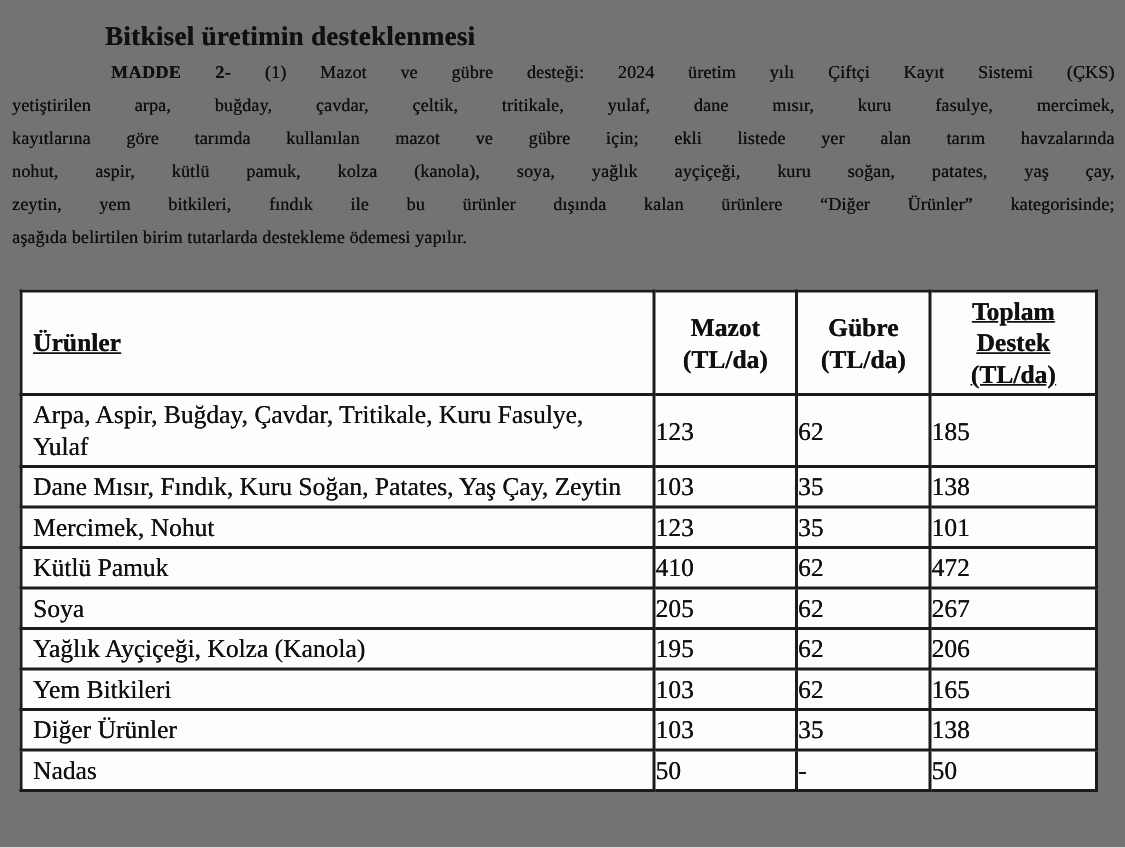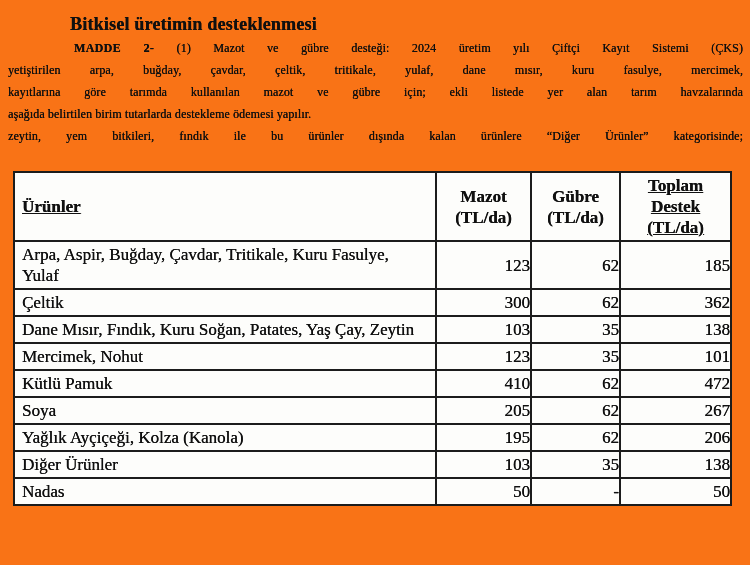--- a/index.html
+++ b/index.html
@@ -4,21 +4,21 @@
 <style>
   * { margin:0; padding:0; box-sizing:border-box; }
   html,body { width:750px; height:565px; }
   body {
     background:#ffffff;
     font-family:"Liberation Serif","DejaVu Serif",serif;
     color:#101010;
   }
   .page {
     width:750px; height:565px;
-    background:#f97316;
+    background:#737373;
     padding:13px 7px 16px 8px;
     overflow:hidden;
     text-shadow:0.2px 0 0 currentColor; 
   }
   .doc-title {
     font-size:18px; line-height:23px; font-weight:700;
     margin-left:62px; letter-spacing:0.2px;
   }
   .para { margin-top:1px; font-size:12px; letter-spacing:0.1px; }
   .pline {
@@ -38,36 +38,37 @@
     margin:24px 0 0 5px;
     background:#fdfdfb;
   }
   table.support, th, td { border:2px solid #1c1c1c; }
   th, td { font-size:17px; line-height:21px; vertical-align:middle; overflow:hidden; }
   thead tr { height:68px; }
   th { font-weight:700; text-align:center; padding:2px; }
   th.h-prod { text-align:left; padding-left:7px;text-decoration:underline; }
   th.h-toplam { padding:2px 16px;text-decoration:underline; }
   td.c-prod { text-align:left; padding:2px 18px 2px 7px; }
-  td.c-num  { text-align:right; padding:2px 0; }
+  td.c-num  { text-align:left; padding:2px 0; }
   tbody tr { min-height:24px; }
 </style>
 </head>
 <body>
 
 <div class="page">
 
   <h1 class="doc-title">Bitkisel üretimin desteklenmesi</h1>
 
   <div class="para">
     <div class="pline first"><b>MADDE 2-</b><span> (1) Mazot ve gübre desteği: 2024 üretim yılı Çiftçi Kayıt Sistemi (ÇKS)</span></div>
     <div class="pline">yetiştirilen arpa, buğday, çavdar, çeltik, tritikale, yulaf, dane mısır, kuru fasulye, mercimek,</div>
     <div class="pline">kayıtlarına göre tarımda kullanılan mazot ve gübre için; ekli listede yer alan tarım havzalarında</div>
+    <div class="pline">nohut, aspir, kütlü pamuk, kolza (kanola), soya, yağlık ayçiçeği, kuru soğan, patates, yaş çay,</div>
+    <div class="pline">zeytin, yem bitkileri, fındık ile bu ürünler dışında kalan ürünlere “Diğer Ürünler” kategorisinde;</div>
     <div class="pline last">aşağıda belirtilen birim tutarlarda destekleme ödemesi yapılır.</div>
-    <div class="pline">zeytin, yem bitkileri, fındık ile bu ürünler dışında kalan ürünlere “Diğer Ürünler” kategorisinde;</div>
   </div>
 
   <table class="support">
     <colgroup>
       <col style="width:422px">
       <col style="width:95px">
       <col style="width:89px">
       <col style="width:111px">
     </colgroup>
     <thead>
@@ -90,26 +91,20 @@
       </tr>
     </thead>
     <tbody id="table-body">
         <tr>
     <td class="c-prod">Arpa, Aspir, Buğday, Çavdar, Tritikale, Kuru Fasulye, Yulaf</td>
     <td class="c-num">123</td>
     <td class="c-num">62</td>
     <td class="c-num">185</td>
   </tr>
         <tr>
-    <td class="c-prod">Çeltik</td>
-    <td class="c-num">300</td>
-    <td class="c-num">62</td>
-    <td class="c-num">362</td>
-  </tr>
-        <tr>
     <td class="c-prod">Dane Mısır, Fındık, Kuru Soğan, Patates, Yaş Çay, Zeytin</td>
     <td class="c-num">103</td>
     <td class="c-num">35</td>
     <td class="c-num">138</td>
   </tr>
         <tr>
     <td class="c-prod">Mercimek, Nohut</td>
     <td class="c-num">123</td>
     <td class="c-num">35</td>
     <td class="c-num">101</td>
@@ -126,20 +121,26 @@
     <td class="c-num">62</td>
     <td class="c-num">267</td>
   </tr>
         <tr>
     <td class="c-prod">Yağlık Ayçiçeği, Kolza (Kanola)</td>
     <td class="c-num">195</td>
     <td class="c-num">62</td>
     <td class="c-num">206</td>
   </tr>
         <tr>
+    <td class="c-prod">Yem Bitkileri</td>
+    <td class="c-num">103</td>
+    <td class="c-num">62</td>
+    <td class="c-num">165</td>
+  </tr>
+        <tr>
     <td class="c-prod">Diğer Ürünler</td>
     <td class="c-num">103</td>
     <td class="c-num">35</td>
     <td class="c-num">138</td>
   </tr>
         <tr>
     <td class="c-prod">Nadas</td>
     <td class="c-num">50</td>
     <td class="c-num">-</td>
     <td class="c-num">50</td>

